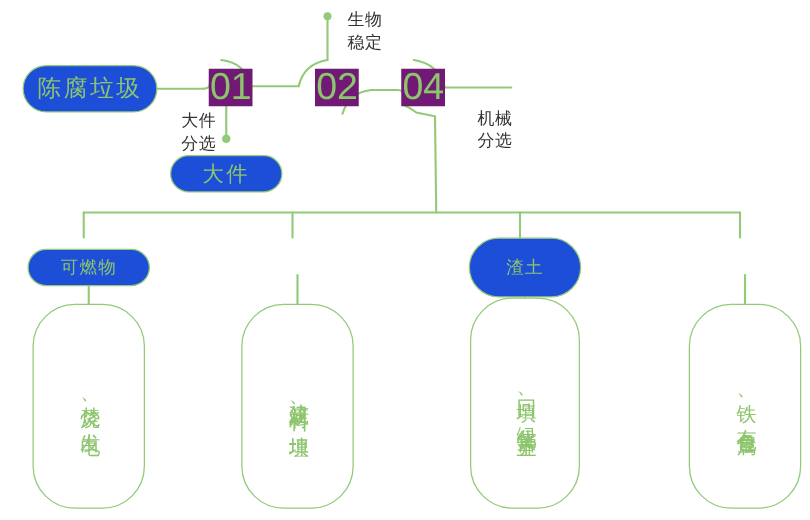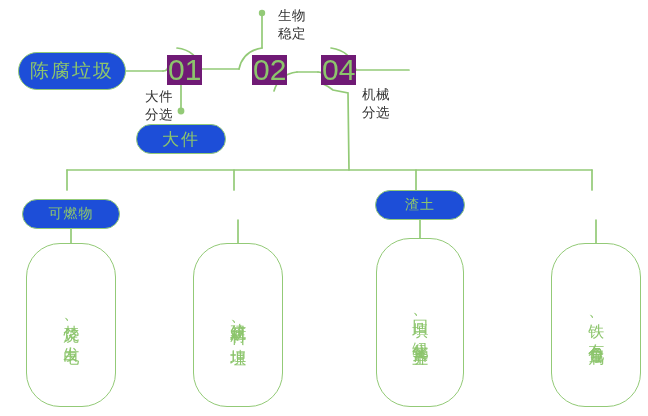--- a/index.html
+++ b/index.html
@@ -123,27 +123,27 @@
   <div class="pill pill-start" style="left:18px;top:52px;width:108px;height:38px;">陈腐垃圾</div>
 
   <div class="stepnum" style="left:167px;top:55px;">01</div>
   <div class="stepnum" style="left:240px;top:55px;margin-left:12px;">02</div>
   <div class="stepnum" style="left:321px;top:55px;">04</div>
 
   <div class="anno" style="left:133px;top:88px;width:52px;text-align:center;">大件
 分选</div>
   <div class="anno" style="left:270px;top:7px;width:44px;">生物
 稳定</div>
-  <div class="anno" style="left:354px;top:86px;width:44px;">机械
+  <div class="anno" style="left:374px;top:86px;width:44px;">机械
 分选</div>
 
   <div class="pill pill-mid" style="left:136px;top:124px;width:90px;height:30px;">大件</div>
 
   <div class="pill pill-cat" style="left:22px;top:199px;width:98px;height:30px;">可燃物</div>
-  <div class="pill pill-cat" style="left:375px;top:190px;width:90px;height:30px;">渣土</div>
+  <div class="pill pill-cat" style="left:375px;top:190px;width:90px;height:48px;">渣土</div>
 
   <div class="vbox" style="left:26px;top:243px;width:90px;height:164px;">
     <span>焚烧、发电</span>
   </div>
 
   <div class="vbox" style="left:193px;top:243px;width:90px;height:164px;">
     <span>建筑材料、填埋</span>
   </div>
 
   <div class="vbox" style="left:376px;top:238px;width:88px;height:169px;">

